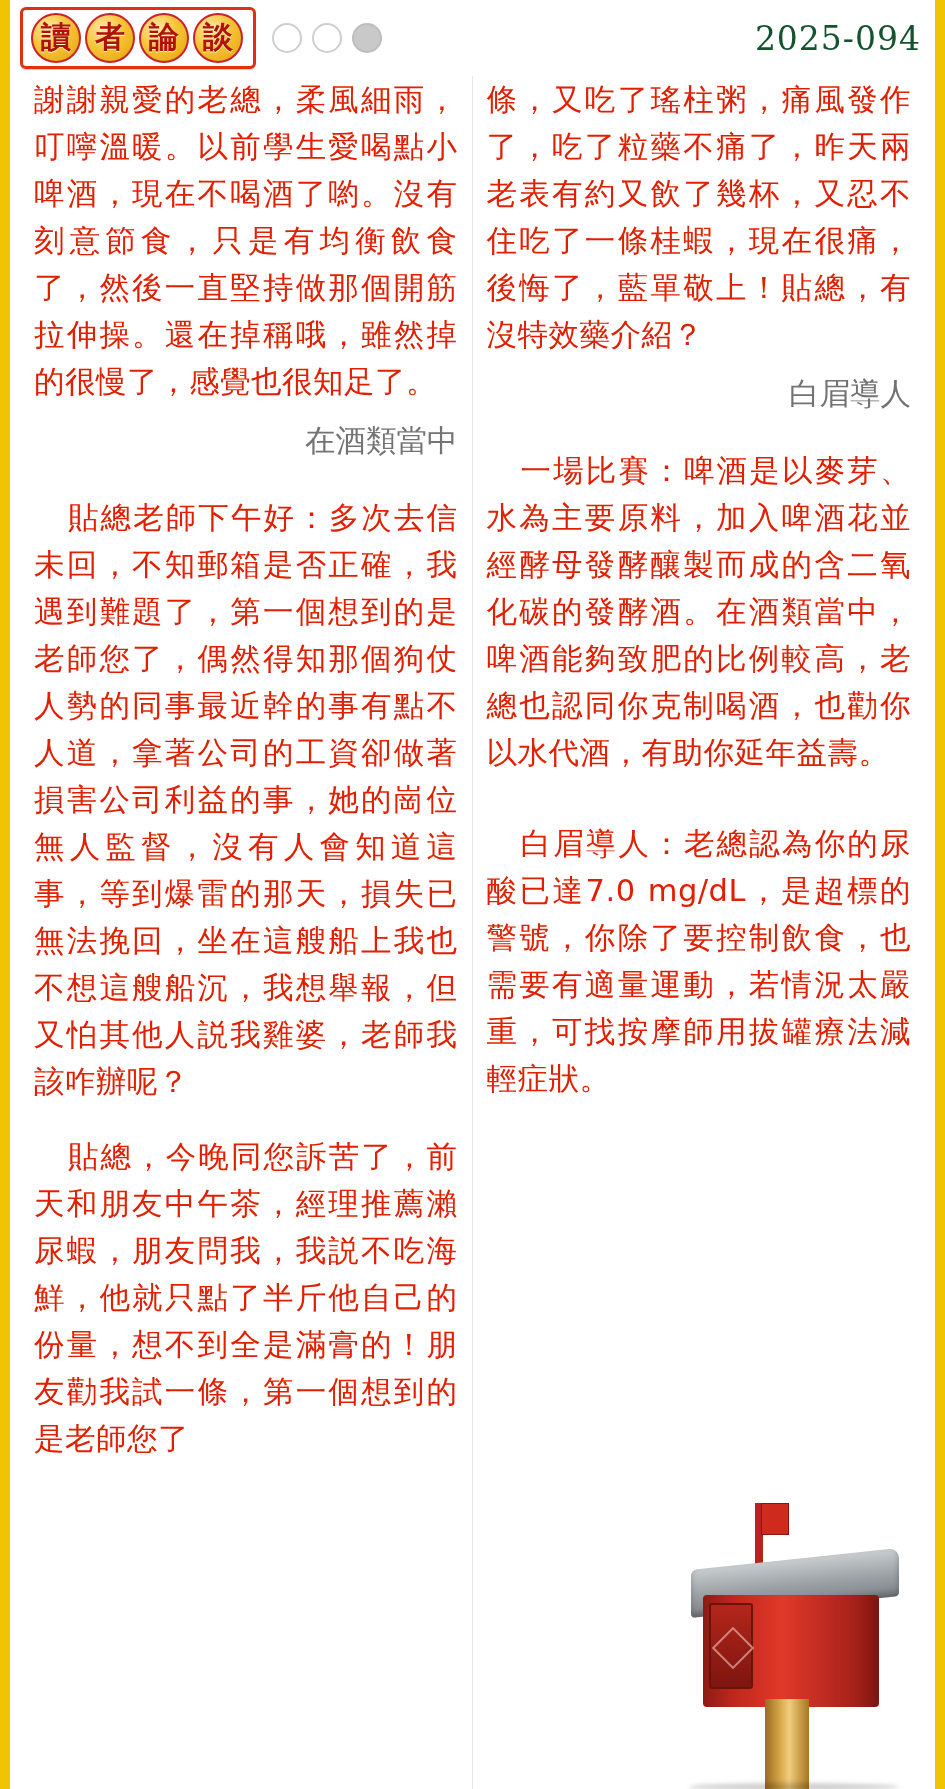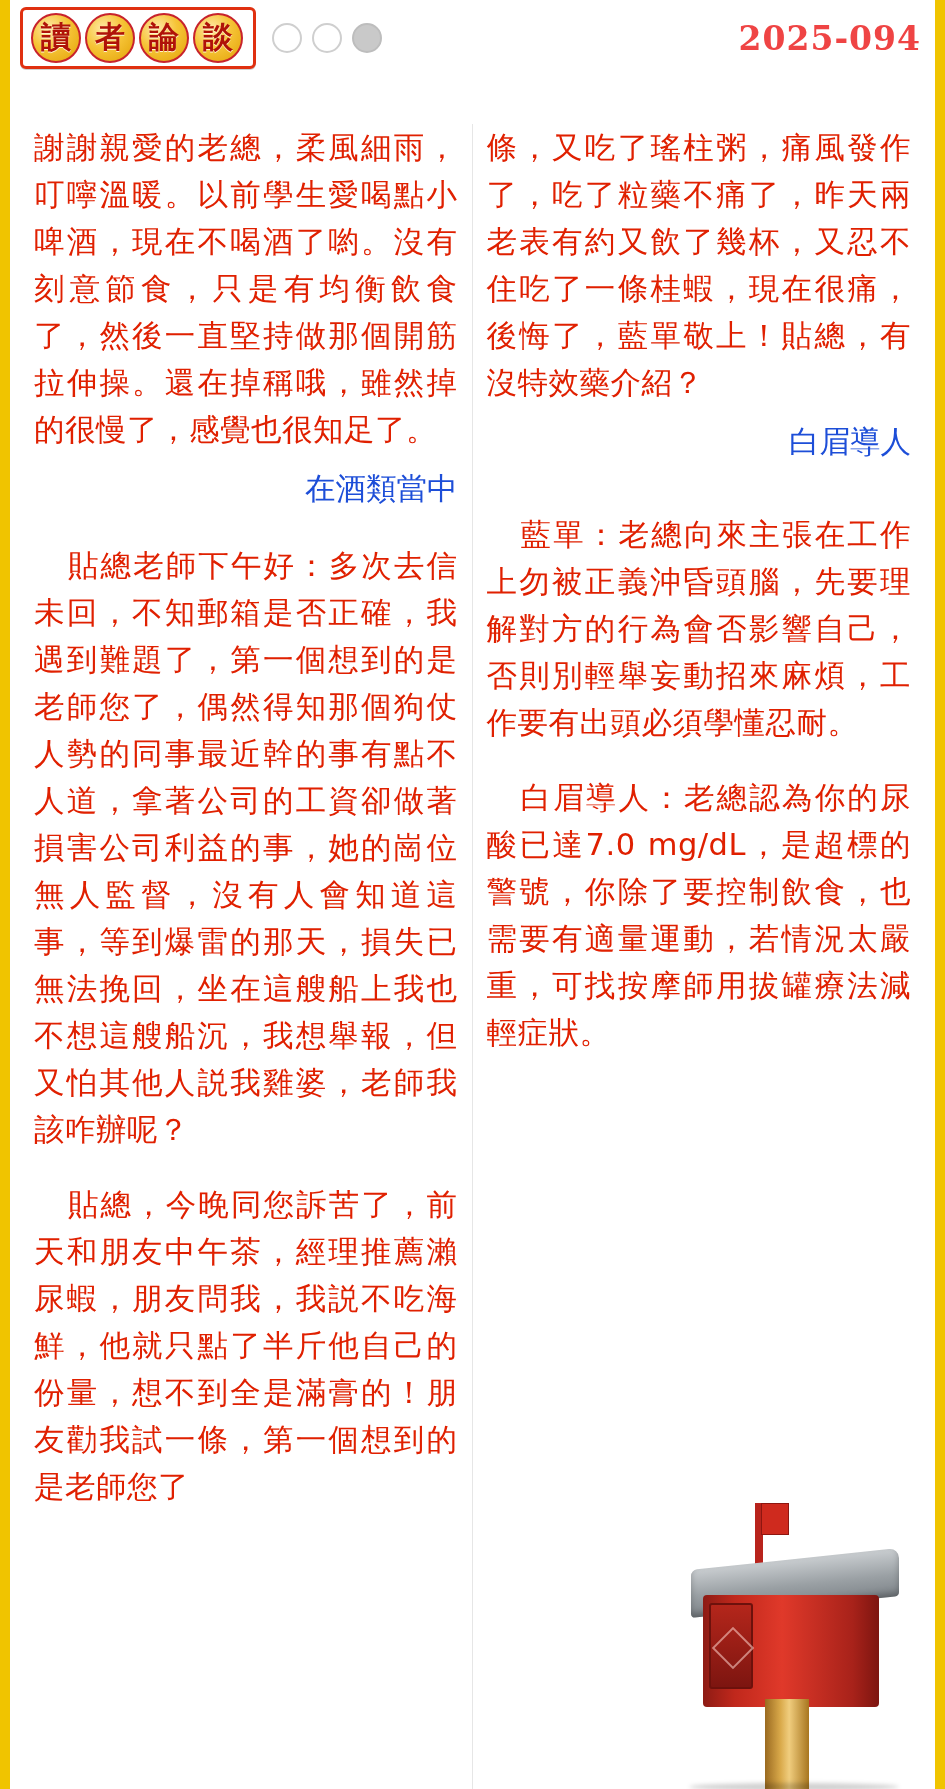--- a/index.html
+++ b/index.html
@@ -75,37 +75,36 @@
     border-radius: 50%;
     border: 2px solid #cfcfcf;
     background: #ffffff;
   }
   .dot.filled {
     background: #c9c9c9;
     border-color: #bdbdbd;
   }
   .issue {
     margin-left: auto;
-    color: #ef4444;
+    color: #14532d;
     font-size: 33px;
-    font-weight: bold;
+    font-weight: normal;
     font-family: "DejaVu Serif", "Liberation Serif", serif;
     letter-spacing: 1px;
   }
 
   
   .columns {
     position: absolute;
     top: 76px;
     left: 10px;
     right: 10px;
     bottom: 0;
     display: flex;
     gap: 0;
-    margin-top: 48px;
   }
   .col {
     width: 50%;
     box-sizing: border-box;
     padding: 0 14px;
     position: relative;
   }
   .col-left { border-right: 1px solid #e6e6e6; }
 
   .para {
@@ -114,21 +113,21 @@
     font-size: 30.5px;
     line-height: 47px;
     letter-spacing: 0.5px;
     margin: 0 0 12px 0;
     text-align: justify;
     text-justify: inter-character;
     font-weight: 500;
   }
   .para.indent { text-indent: 34px; }
   .sign {
-    color: #1d4ed8;
+    color: #737373;
     font-size: 30.5px;
     line-height: 47px;
     text-align: right;
     margin: 0 0 14px 0;
     font-weight: 500;
   }
   .gap-sm { height: 16px; }
 
   
   .mailbox {
@@ -232,23 +231,23 @@
         <div class="gap-sm"></div>
 
         <p class="para indent">貼總，今晚同您訴苦了，前天和朋友中午茶，經理推薦瀨尿蝦，朋友問我，我説不吃海鮮，他就只點了半斤他自己的份量，想不到全是滿膏的！朋友勸我試一條，第一個想到的是老師您了</p>
       </div>
 
       <div class="col col-right">
         <p class="para">條，又吃了瑤柱粥，痛風發作了，吃了粒藥不痛了，昨天兩老表有約又飲了幾杯，又忍不住吃了一條桂蝦，現在很痛，後悔了，藍單敬上！貼總，有沒特效藥介紹？</p>
         <p class="sign">白眉導人</p>
         <div class="gap-sm"></div>
 
-        <div class="gap-sm"></div>
-
-        <p class="para indent">藍單：老總向來主張在工作上勿被正義沖昏頭腦，先要理解對方的行為會否影響自己，否則別輕舉妄動招來麻煩，工作要有出頭必須學懂忍耐。</p>
+        <p class="para indent">一場比賽：啤酒是以麥芽、水為主要原料，加入啤酒花並經酵母發酵釀製而成的含二氧化碳的發酵酒。在酒類當中，啤酒能夠致肥的比例較高，老總也認同你克制喝酒，也勸你以水代酒，有助你延年益壽。</p>
+        <div class="gap-sm"></div>
+
         <div class="gap-sm"></div>
 
         <p class="para indent">白眉導人：老總認為你的尿酸已達7.0 mg/dL，是超標的警號，你除了要控制飲食，也需要有適量運動，若情況太嚴重，可找按摩師用拔罐療法減輕症狀。</p>
 
         <div class="mailbox">
           <div class="mb-flag-pole"></div>
           <div class="mb-flag"></div>
           <div class="mb-roof"></div>
           <div class="mb-body"></div>
           <div class="mb-door"></div>

